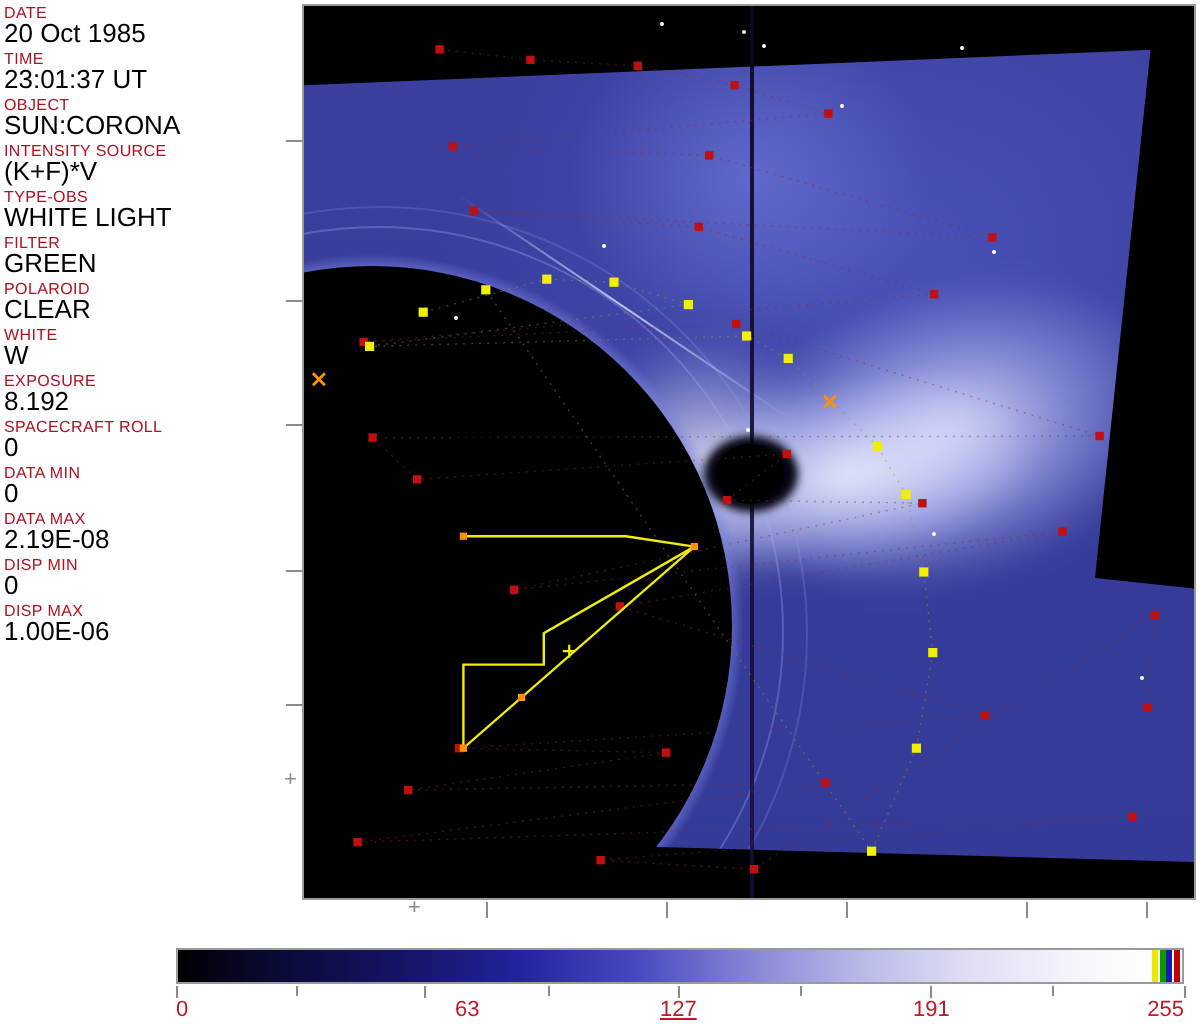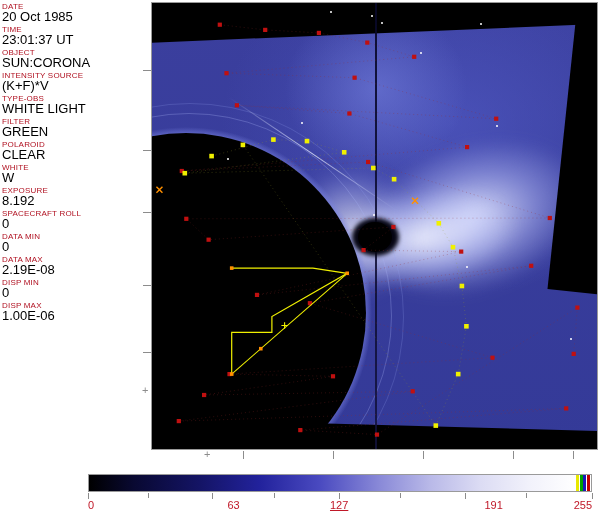--- a/index.html
+++ b/index.html
@@ -302,17 +302,17 @@
       <div class="cbT" style="left: 100%;"></div>
       <div class="cbT" style="left: 12%; height: 5px;"></div>
       <div class="cbT" style="left: 37%; height: 5px;"></div>
       <div class="cbT" style="left: 62%; height: 5px;"></div>
       <div class="cbT" style="left: 87%; height: 5px;"></div>
     </div>
   <div id="cbLab">
       <div class="cbL" style="left: 0px;">0</div>
       <div class="cbL" style="left: calc(24.7% - 9px); margin-left: 24px;">63</div>
       <div class="cbL" style="left: calc(49.8% - 9px); text-decoration: underline;">127</div>
-      <div class="cbL" style="left: calc(74.9% - 9px); margin-left: 28px;">191</div>
+      <div class="cbL" style="left: calc(74.9% - 9px);">191</div>
       <div class="cbL" style="left: auto; right: 0px;">255</div>
     </div>
 
 </div>
 
 </body></html>

